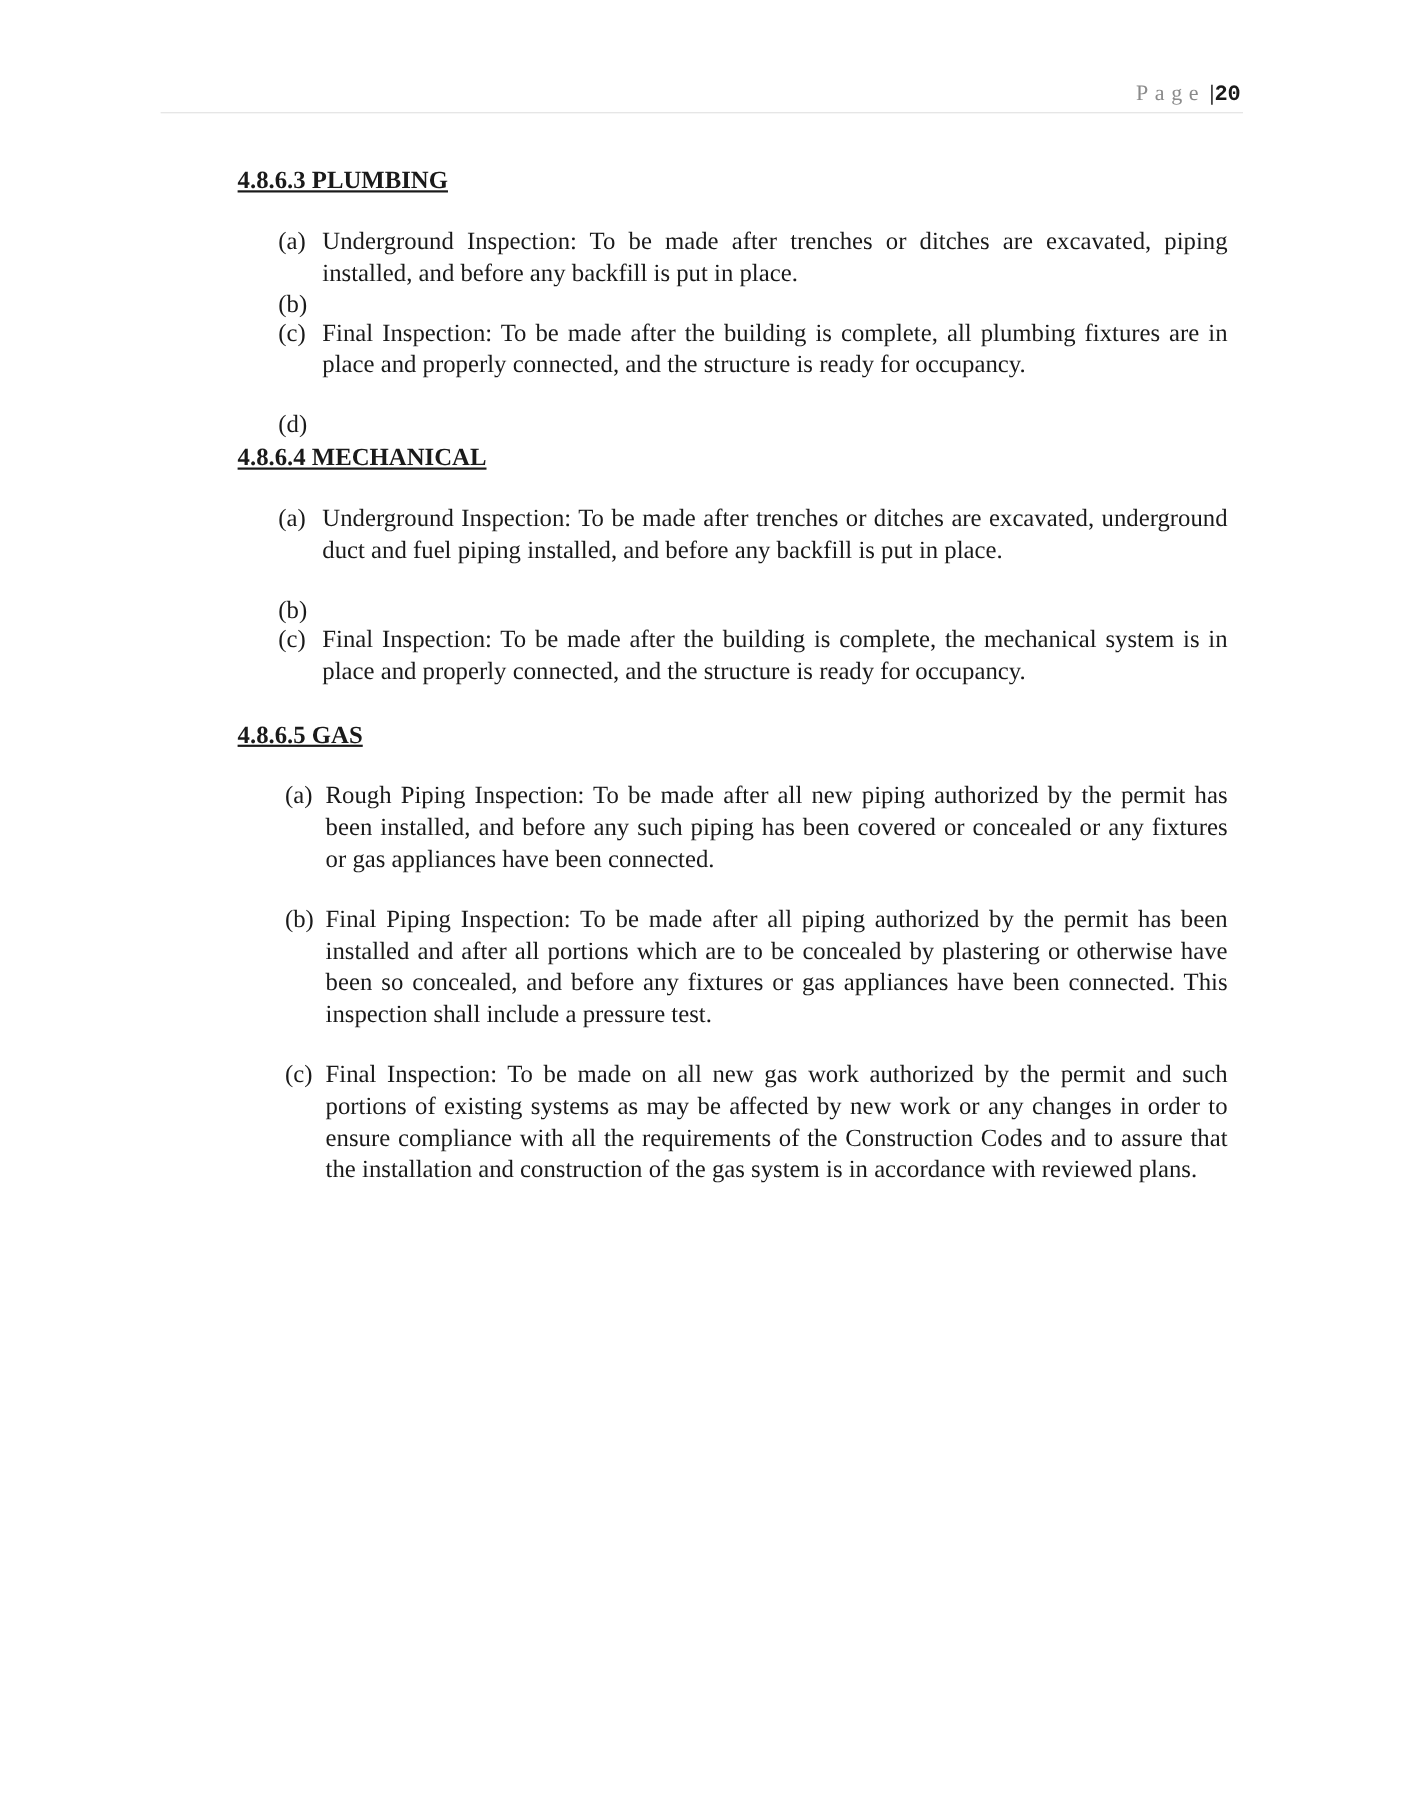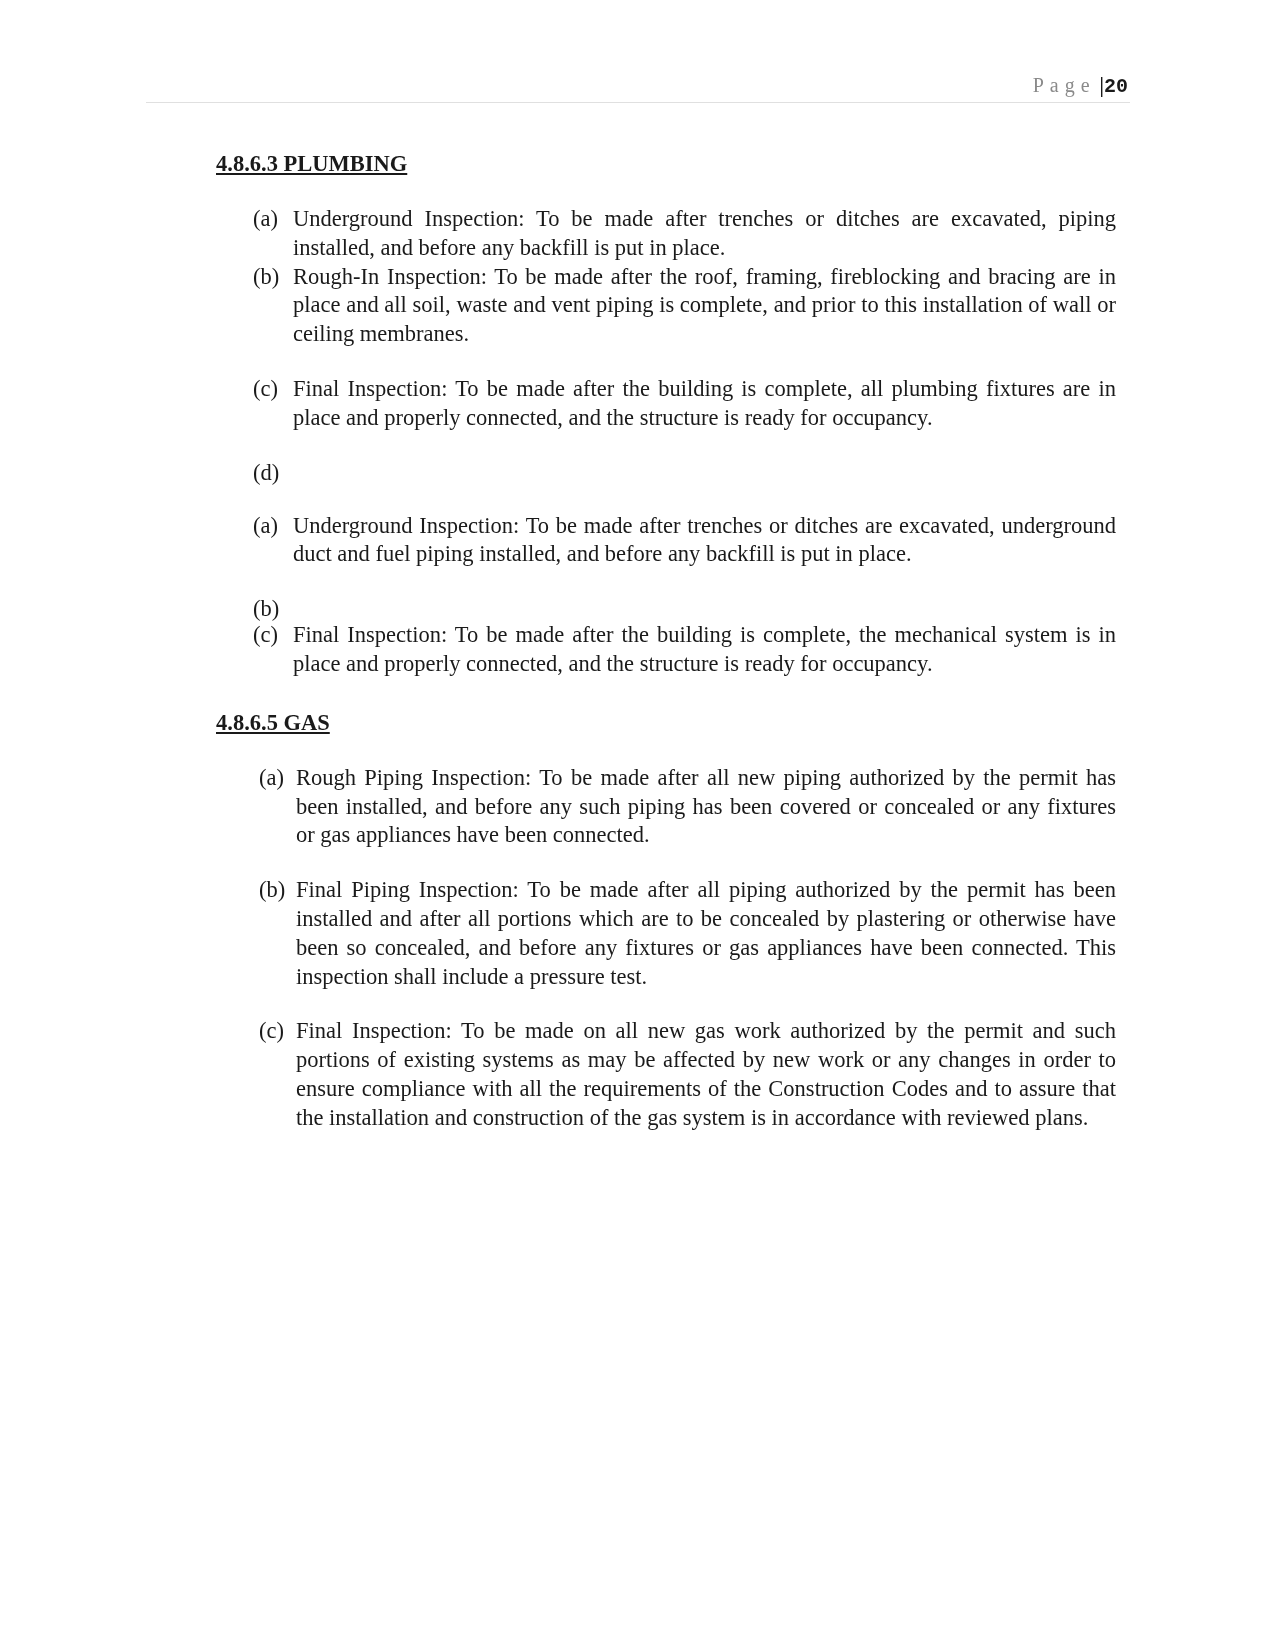--- a/index.html
+++ b/index.html
@@ -27,30 +27,31 @@
     <span class="page-word">Page</span><span class="page-sep">|</span><span class="page-n">20</span>
   </div>
 </div>
 
 <div class="content">
 
   <div>
     <h2 class="section-title">4.8.6.3 PLUMBING</h2>
     <ul class="items">
       <li class="item"><span class="lbl">(a)</span><span>Underground Inspection: To be made after trenches or ditches are excavated, piping installed, and before any backfill is put in place.</span></li>
-      <li class="item"><span class="lbl">(b)</span><span>Rough-In Inspection: To be made after the roof, framing, fireblocking and bracing are in place and all soil, waste and vent piping is complete, and prior to this installation of wall or ceiling membranes.</span></li>
+      <li class="item"><span class="lbl">(b)</span></li>
       <li class="gap"></li>
       <li class="item"><span class="lbl">(c)</span><span>Final Inspection: To be made after the building is complete, all plumbing fixtures are in place and properly connected, and the structure is ready for occupancy.</span></li>
       <li class="gap"></li>
       <li class="item"><span class="lbl">(d)</span></li>
     </ul>
   </div>
   <div class="sec-gap"></div>
 
   <div>
+    <h2 class="section-title">4.8.6.4 MECHANICAL</h2>
     <ul class="items">
       <li class="item"><span class="lbl">(a)</span><span>Underground Inspection: To be made after trenches or ditches are excavated, underground duct and fuel piping installed, and before any backfill is put in place.</span></li>
       <li class="gap"></li>
       <li class="item"><span class="lbl">(b)</span></li>
       <li class="gap"></li>
       <li class="item"><span class="lbl">(c)</span><span>Final Inspection: To be made after the building is complete, the mechanical system is in place and properly connected, and the structure is ready for occupancy.</span></li>
     </ul>
   </div>
   <div class="sec-gap"></div>
 

